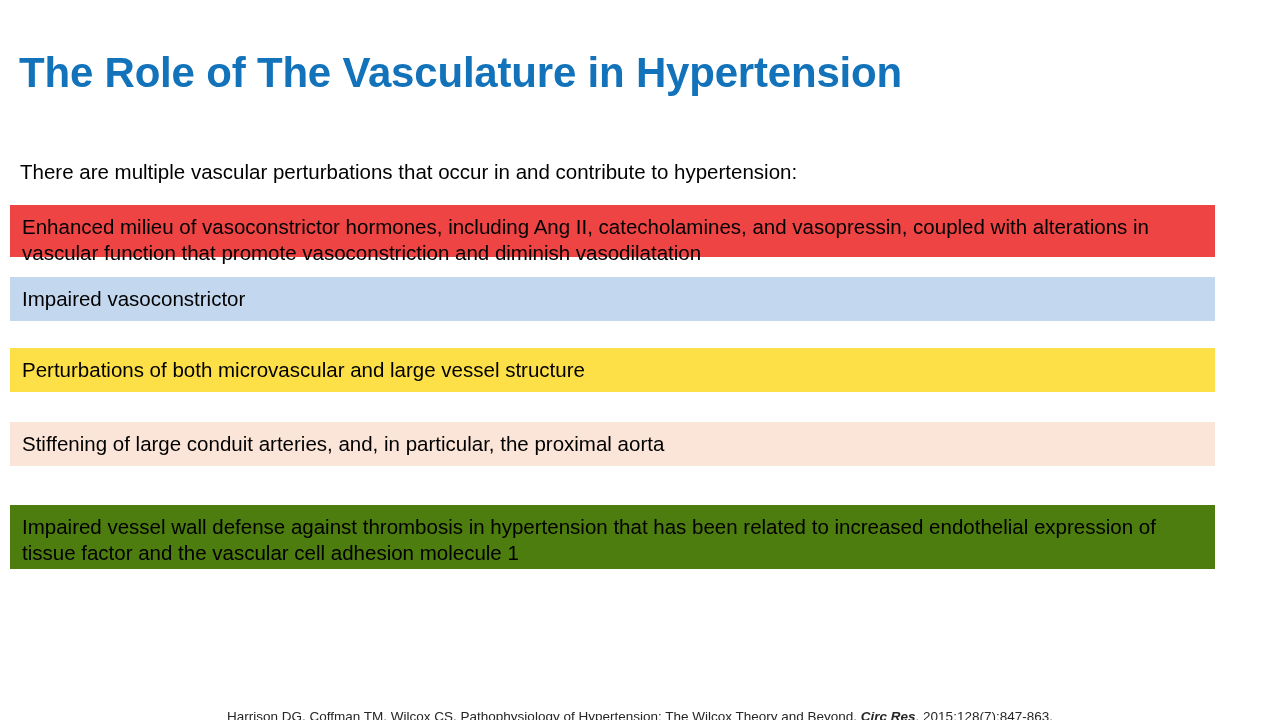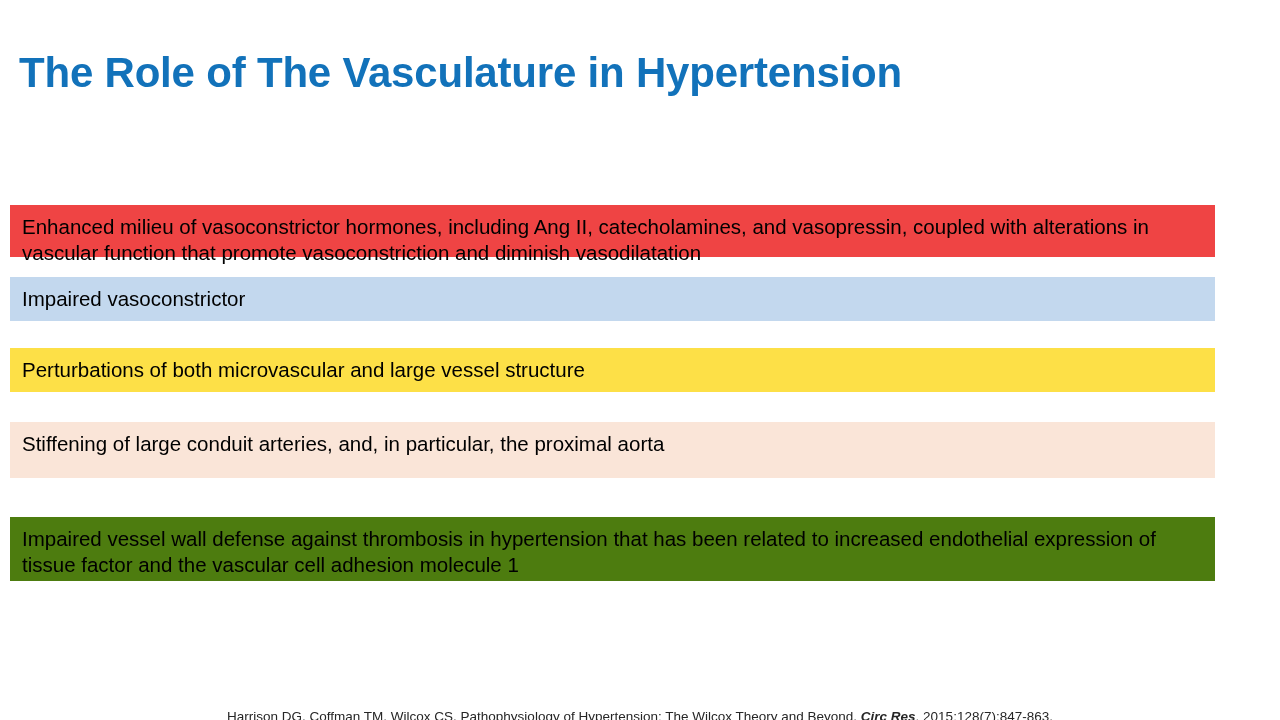--- a/index.html
+++ b/index.html
@@ -89,20 +89,21 @@
   .citation .cit-part { white-space: pre; }
   .citation .cit-italic { font-style: italic; font-weight: bold; }
 </style>
 </head>
 <body style="background: rgb(255, 255, 255);">
 
 <div class="slide">
 
   <div class="slide-title" style="color: rgb(18, 114, 186);">The Role of The Vasculature in Hypertension</div>
 
+  <div class="lead-text">There are multiple vascular perturbations that occur in and contribute to hypertension:</div>
 
   <div class="bars">
 
     <div class="bar" id="bar-0" style="background: #ef4444; height: 52px;">
       <span class="bar-text">Enhanced milieu of vasoconstrictor hormones, including Ang II, catecholamines, and vasopressin, coupled with alterations in vascular function that promote vasoconstriction and diminish vasodilatation</span>
     </div>
 
     <div class="spacer-sm"></div>
 
     <div class="bar" id="bar-1" style="background: rgb(195, 216, 238); height: 44px;">
@@ -110,21 +111,21 @@
     </div>
 
     <div class="spacer-md"></div>
 
     <div class="bar" id="bar-2" style="background: #fde047; height: 44px;">
       <span class="bar-text">Perturbations of both microvascular and large vessel structure</span>
     </div>
 
     <div class="spacer-lg"></div>
 
-    <div class="bar" id="bar-3" style="background: rgb(250, 229, 216); height: 56px;">
+    <div class="bar" id="bar-3" style="background: rgb(250, 229, 216); height: 44px;">
       <span class="bar-text">Stiffening of large conduit arteries, and, in particular, the proximal aorta</span>
     </div>
 
     <div class="spacer-xl"></div>
 
     <div class="bar" id="bar-4" style="background: #4d7c0f; height: 64px;">
       <span class="bar-text">Impaired vessel wall defense against thrombosis in hypertension that has been related to increased endothelial expression of tissue factor and the vascular cell adhesion molecule 1</span>
     </div>
 
   </div>

